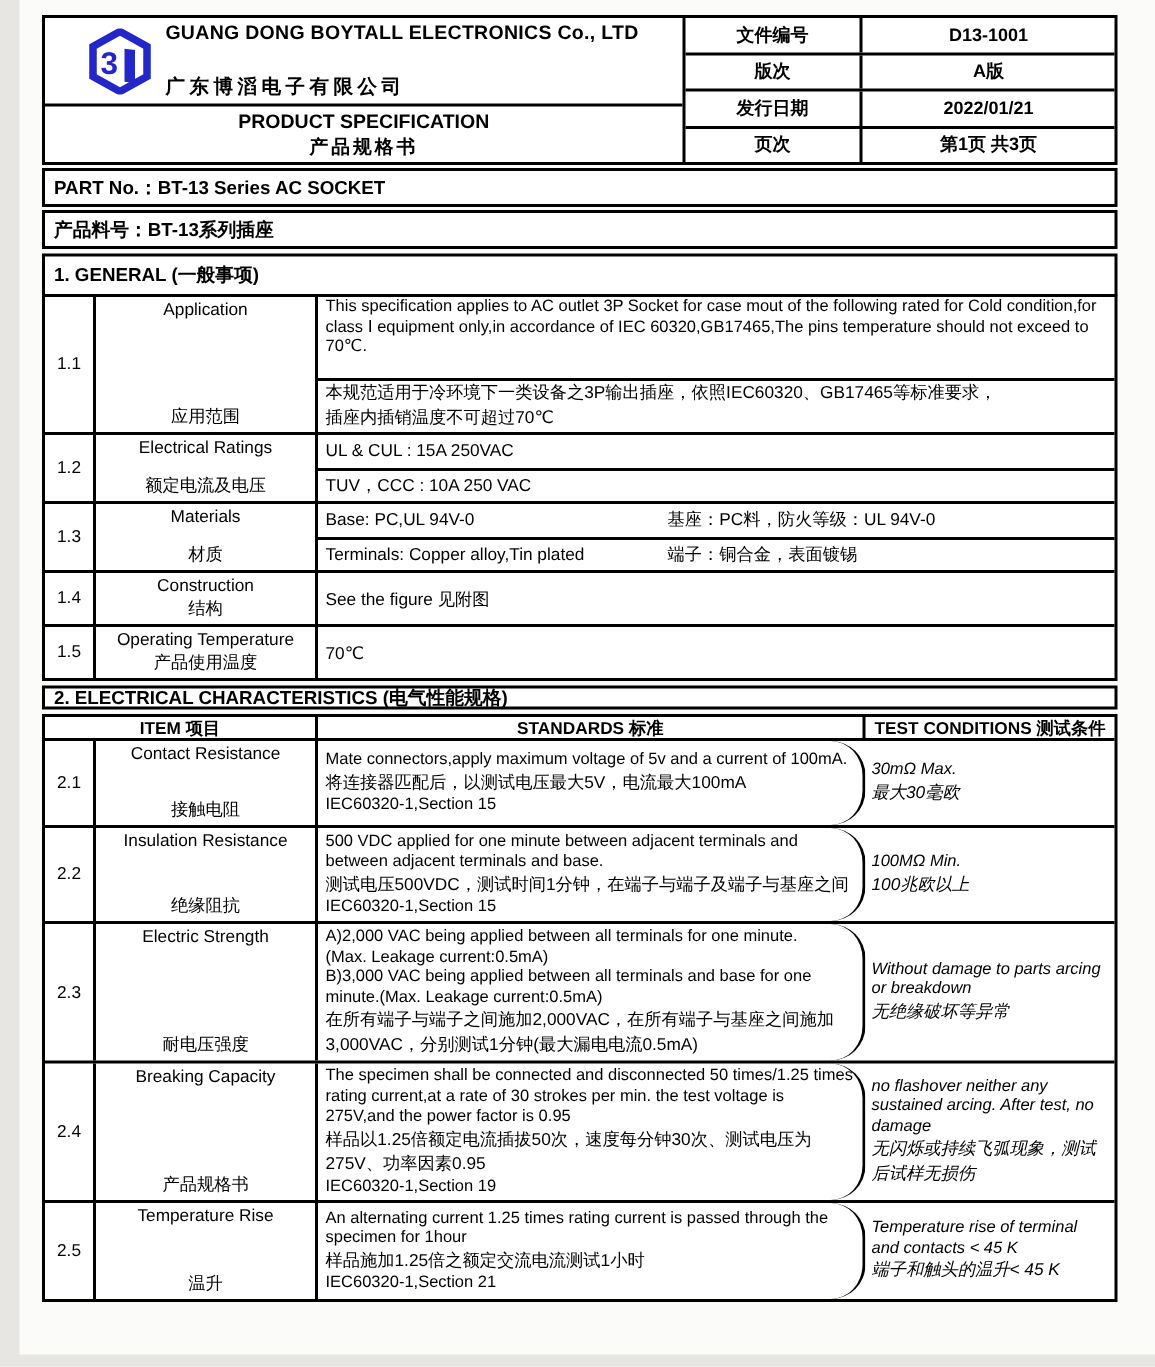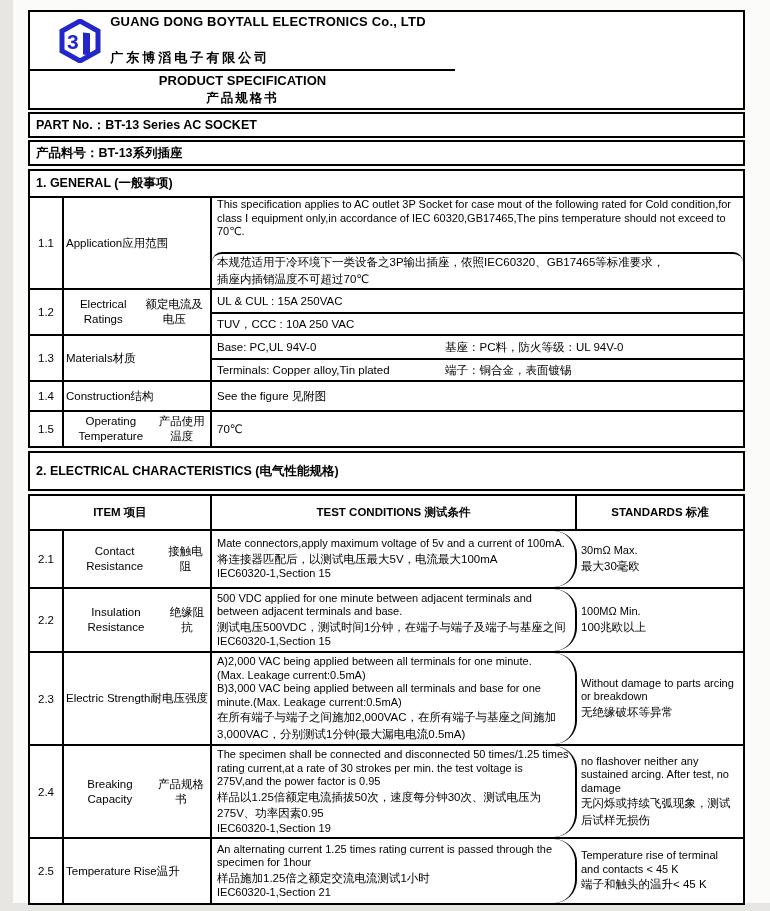--- a/index.html
+++ b/index.html
@@ -34,50 +34,50 @@
   .meta-row { flex: 1; display: flex; border-bottom: 2px solid #000; }
   .meta-row:last-child { border-bottom: none; }
   .meta-label { width: 118px; border-right: 2px solid #000; display: flex; align-items: center; justify-content: center; font-weight: bold; font-size: 12px; }
   .meta-value { flex: 1; display: flex; align-items: center; justify-content: center; font-weight: bold; font-size: 12px; }
 
   
   .bar { height: 26px; display: flex; align-items: center; padding: 0 6px; font-weight: bold; font-size: 12.5px; }
   .part-bar { margin-top: 2px; }
   .code-bar { margin-top: 2px; }
   .section-bar1 { margin-top: 3px; height: 29px; }
-  .section-bar2 { margin-top: 3px; height: 40px; }
+  .section-bar2 { margin-top: 3px; height: 16px; }
 
   
   .t1 { margin-top: -2px; }
   .t-row { display: grid; grid-template-columns: 34px 148px 1fr; }
   .t-row + .t-row { border-top: 2px solid #000; }
   .cell-num { border-right: 2px solid #000; display: flex; align-items: center; justify-content: center; font-size: 11.5px; }
-  .cell-label { border-right: 2px solid #000; display: flex; align-items: center; justify-content: flex-start; text-align: center; font-size: 11.5px; line-height: 15px; padding: 2px; }
+  .cell-label { border-right: 2px solid #000; display: flex; flex-direction: column; align-items: center; justify-content: space-between; text-align: center; font-size: 11.5px; line-height: 15px; padding: 2px; }
   .cell-content { display: flex; flex-direction: column; }
   .sub { flex: 1; padding: 0 5px; }
   .sub + .sub { border-top: 2px solid #000; }
   .sub.center { display: flex; align-items: center; }
   .en { font-size: 11px; line-height: 13.5px; }
   .cn { font-size: 11.5px; line-height: 16.5px; }
   .sub-min-lg { min-height: 54px; }
-  .sub-min-md { min-height: 36px; border-radius: 10px; }
+  .sub-min-md { min-height: 36px; }
   .sub-min-sm { min-height: 22px; }
   .row-min { min-height: 30px; }
   .pair { display: flex; align-items: center; }
   .pair .en { width: 228px; flex: 0 0 auto; }
   .single-line { display: flex; align-items: center; font-size: 11.5px; padding: 2px 5px; }
 
   
   .t2 { margin-top: 3px; }
-  .t2-header { display: grid; grid-template-columns: 182px 365px 1fr; height: 33px; font-weight: bold; font-size: 11.5px; }
+  .t2-header { display: grid; grid-template-columns: 182px 365px 1fr; height: 14px; font-weight: bold; font-size: 11.5px; }
   .t2-header > div { display: flex; align-items: center; justify-content: center; }
   .t2-header > div:not(:last-child) { border-right: 2px solid #000; }
   .t2-row { display: grid; grid-template-columns: 34px 148px 365px 1fr; border-top: 2px solid #000; }
   .cell-cond { border-right: 2px solid #000; padding: 2px 5px; display: flex; flex-direction: column; justify-content: center; border-radius: 23px; }
-  .cell-std { padding: 2px 4px; display: flex; flex-direction: column; justify-content: center; }
+  .cell-std { padding: 2px 4px; display: flex; flex-direction: column; justify-content: center; font-style: italic; }
   .h-21 { min-height: 58px; }
   .h-22 { min-height: 64px; }
   .h-23 { min-height: 92px; }
   .h-24 { min-height: 92px; }
   .h-25 { min-height: 66px; }
 </style>
 </head>
 <body>
 
 <div class="page">
@@ -96,20 +96,38 @@
           <div class="company-text">
             <div class="company-en">GUANG DONG BOYTALL ELECTRONICS Co., LTD</div>
             <div class="company-cn">广东博滔电子有限公司</div>
           </div>
         </div>
         <div class="spec-row">
           <div class="spec-en">PRODUCT SPECIFICATION</div>
           <div class="spec-cn">产品规格书</div>
         </div>
       </div>
+      <div class="header-right">
+        <div class="meta-row">
+          <div class="meta-label">文件编号</div>
+          <div class="meta-value">D13-1001</div>
+        </div>
+        <div class="meta-row">
+          <div class="meta-label">版次</div>
+          <div class="meta-value">A版</div>
+        </div>
+        <div class="meta-row">
+          <div class="meta-label">发行日期</div>
+          <div class="meta-value">2022/01/21</div>
+        </div>
+        <div class="meta-row">
+          <div class="meta-label">页次</div>
+          <div class="meta-value">第1页  共3页</div>
+        </div>
+      </div>
     </div>
 
     <div class="box bar part-bar">PART No.：BT-13 Series AC SOCKET</div>
     <div class="box bar code-bar">产品料号：BT-13系列插座</div>
 
     <div class="box bar section-bar1">1. GENERAL  (一般事项)</div>
 
     <div class="box t1">
 
       <div class="t-row">
@@ -174,22 +192,22 @@
         </div>
         <div class="single-line">70℃</div>
       </div>
     </div>
 
     <div class="box bar section-bar2">2. ELECTRICAL CHARACTERISTICS  (电气性能规格)</div>
 
     <div class="box t2">
       <div class="t2-header">
         <div>ITEM 项目</div>
+        <div>STANDARDS 标准</div>
         <div>TEST CONDITIONS 测试条件</div>
-        <div>STANDARDS 标准</div>
       </div>
 
       <div class="t2-row h-21">
         <div class="cell-num">2.1</div>
         <div class="cell-label">
           <div>Contact Resistance</div>
           <div>接触电阻</div>
         </div>
         <div class="cell-cond">
           <div class="en">Mate connectors,apply maximum voltage of 5v and a current of 100mA.</div>

